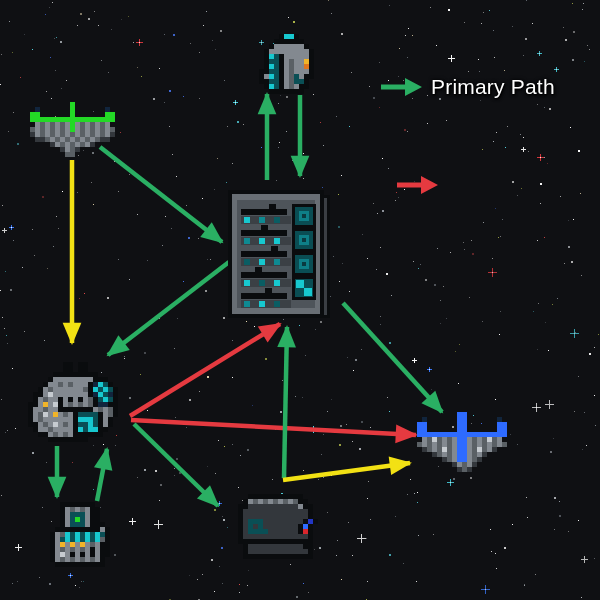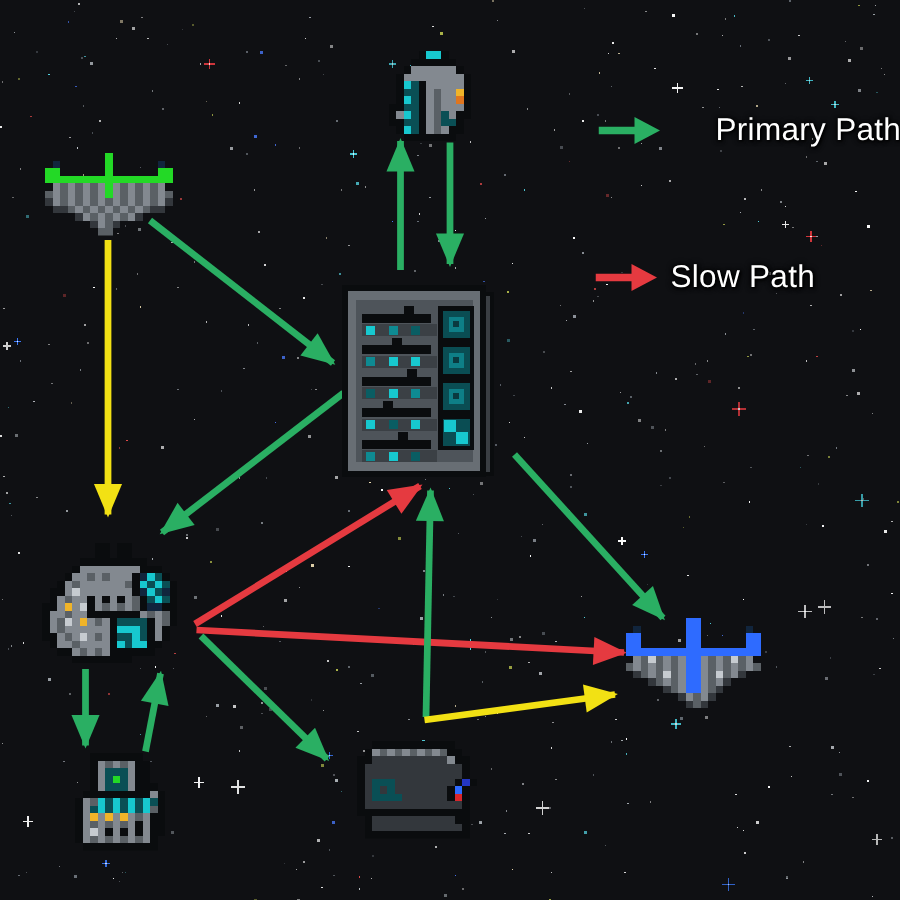--- a/index.html
+++ b/index.html
@@ -1696,26 +1696,25 @@
           <rect x="55" y="50" width="5" height="5" fill="#838990"></rect>
           <rect x="60" y="50" width="5" height="5" fill="#33373c"></rect>
           <rect x="45" y="55" width="5" height="5" fill="#33373c"></rect>
           <rect x="50" y="55" width="5" height="5" fill="#5a6065"></rect>
           <rect x="55" y="55" width="5" height="5" fill="#33373c"></rect>
         </svg>
       </div>
     </div>
 
   <div id="legend">
-    <div class="legend-row" style="left:399px;top:74px;gap:28px;">
+    <div class="legend-row" style="left:381px;top:74px;">
       <svg class="legend-arrow" width="42" height="20">
         <polygon points="0,7.5 24,7.5 24,1 41,10 24,19 24,12.5 0,12.5" fill="#2aaf63"></polygon>
       </svg>
       <span class="legend-label">Primary Path</span>
     </div>
     <div class="legend-row" style="left:397px;top:172px;">
       <svg class="legend-arrow" width="42" height="20">
         <polygon points="0,7.5 24,7.5 24,1 41,10 24,19 24,12.5 0,12.5" fill="#e53a40"></polygon>
       </svg>
-      <span class="legend-label">Slow Path</span>
     </div>
   </div>
 </div>
 
 </body></html>

